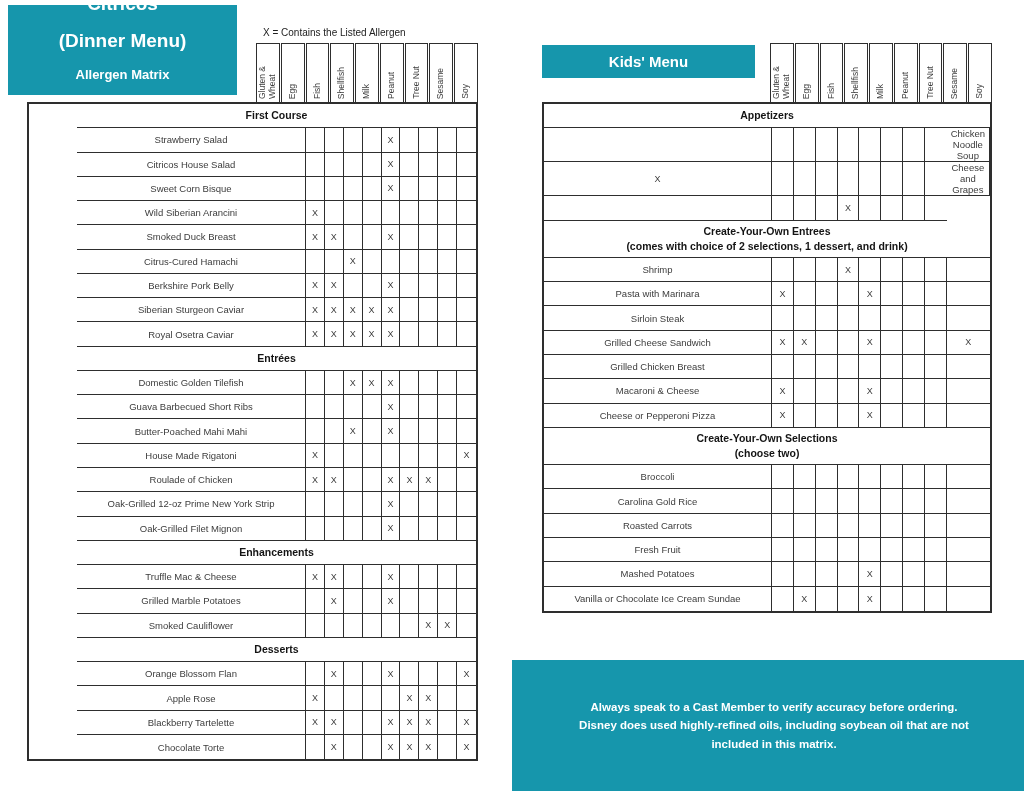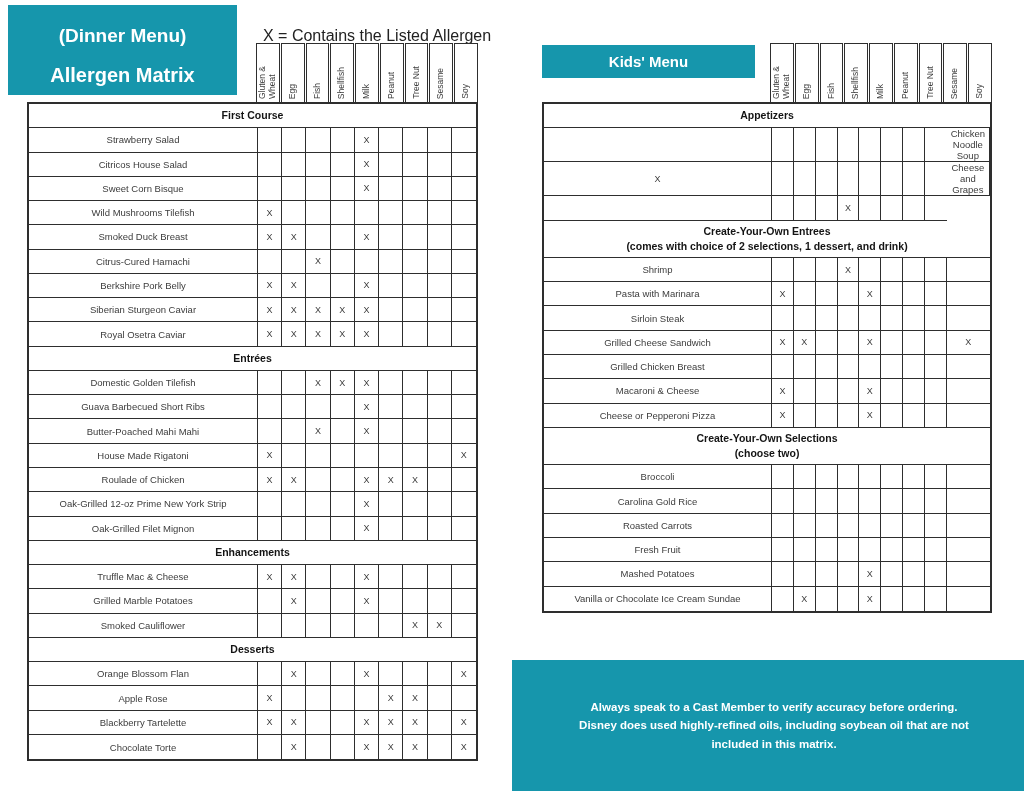--- a/index.html
+++ b/index.html
@@ -9,25 +9,25 @@
   }
   .tealblock{position:absolute;background:#1696AC;color:#ffffff;}
 
   
   #title-block{
     left:8px;top:5px;width:229px;height:90px;
     display:flex;flex-direction:column;align-items:center;justify-content:center;
     text-align:center;
   }
   #title-block .t1{font-size:19px;font-weight:bold;line-height:1.3;}
-  #title-block .t3{font-size:20px;font-weight:bold;line-height:1.4;}
+  #title-block .t3{font-size:13px;font-weight:bold;line-height:1.4;}
   #title-block .credit{font-size:7px;margin-top:5px;color:rgba(255,255,255,0.88);}
 
   
-  #key-text{position:absolute;left:263px;top:27px;font-size:16px;color:#222222;}
+  #key-text{position:absolute;left:263px;top:27px;font-size:10px;color:#222222;}
 
   
   .allergen-strip{
     position:absolute;top:43px;height:60px;
     display:grid;grid-template-columns:repeat(9,1fr);column-gap:1px;
   }
   #left-strip{left:256px;width:222px;}
   #right-strip{left:770px;width:222px;}
   .hcell{
     border:1px solid #2e2e2e;background:#ffffff;
@@ -38,21 +38,21 @@
     writing-mode:vertical-rl;transform:rotate(180deg);
     font-size:8.5px;line-height:1.15;white-space:pre-line;color:#3c3c3c;
   }
 
   
   .menu-table{
     position:absolute;display:grid;background:#ffffff;
     border:2px solid #2e2e2e;box-sizing:border-box;
     grid-auto-rows:minmax(24.28px,auto);
   }
-  #left-table{left:27px;top:102px;width:451px;grid-template-columns:229px repeat(9,1fr);}
+  #left-table{left:27px;top:102px;width:451px;grid-template-columns:229px repeat(9,1fr);padding-left:48px;}
   #kids-table{left:542px;top:102px;width:450px;grid-template-columns:228px repeat(9,1fr);}
   .cell{
     border-right:1px solid #2e2e2e;border-bottom:1px solid #2e2e2e;
     display:flex;align-items:center;justify-content:center;box-sizing:border-box;
     background:#ffffff;
   }
   .cell.last{border-right:none;}
   .name-cell{font-size:9.5px;color:#3c3c3c;text-align:center;padding:0 4px;}
   .mark-cell{font-size:9px;color:#3c3c3c;}
   .srow{
@@ -177,21 +177,21 @@
     <div class="cell name-cell">Sweet Corn Bisque</div>
     <div class="cell mark-cell"></div>
     <div class="cell mark-cell"></div>
     <div class="cell mark-cell"></div>
     <div class="cell mark-cell"></div>
     <div class="cell mark-cell">X</div>
     <div class="cell mark-cell"></div>
     <div class="cell mark-cell"></div>
     <div class="cell mark-cell"></div>
     <div class="cell mark-cell last"></div>
-    <div class="cell name-cell">Wild Mushrooms Tilefish</div>
+    <div class="cell name-cell">Wild Siberian Arancini</div>
     <div class="cell mark-cell">X</div>
     <div class="cell mark-cell"></div>
     <div class="cell mark-cell"></div>
     <div class="cell mark-cell"></div>
     <div class="cell mark-cell"></div>
     <div class="cell mark-cell"></div>
     <div class="cell mark-cell"></div>
     <div class="cell mark-cell"></div>
     <div class="cell mark-cell last"></div>
     <div class="cell name-cell">Smoked Duck Breast</div>

